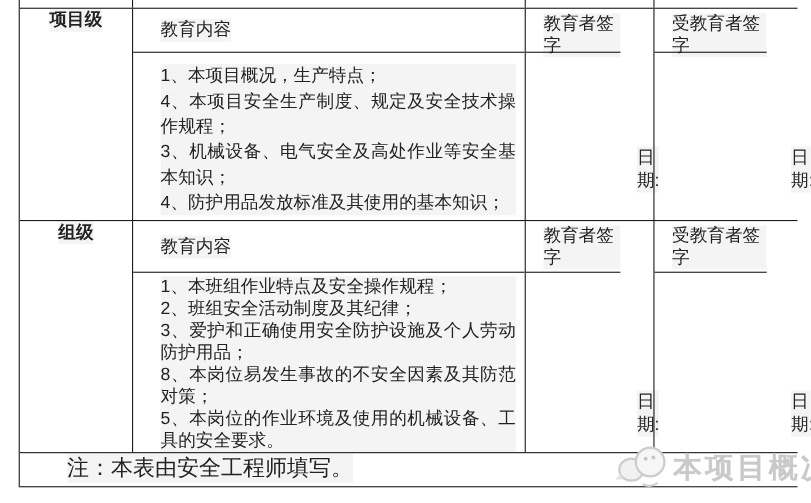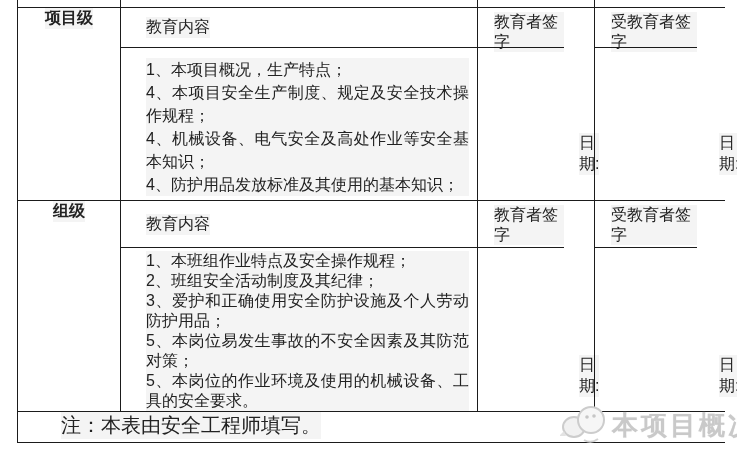--- a/index.html
+++ b/index.html
@@ -95,21 +95,21 @@
       <div class="colA label-cell">
         <span class="sc">项目级</span>
       </div>
       <div class="colB">
         <div class="hdr hdr-content">
           <span class="sc">教育内容</span>
         </div>
         <div class="content">
           <div class="line sc">1、本项目概况，生产特点；</div>
           <div class="line sc">4、本项目安全生产制度、规定及安全技术操作规程；</div>
-          <div class="line sc">4、机械设备、电气安全及高处作业等安全基本知识；</div>
+          <div class="line sc">3、机械设备、电气安全及高处作业等安全基本知识；</div>
           <div class="line sc">4、防护用品发放标准及其使用的基本知识；</div>
         </div>
       </div>
       <div class="colC">
         <div class="hdr hdr-sign">
           <span class="wrapbox wrap-c sc">教育者签字</span>
         </div>
         <div class="datecell">
           <span class="sc">日期:</span>
         </div>
@@ -129,21 +129,21 @@
         <span class="sc">组级</span>
       </div>
       <div class="colB">
         <div class="hdr hdr-content">
           <span class="sc">教育内容</span>
         </div>
         <div class="content">
           <div class="line sc">1、本班组作业特点及安全操作规程；</div>
           <div class="line sc">2、班组安全活动制度及其纪律；</div>
           <div class="line sc">3、爱护和正确使用安全防护设施及个人劳动防护用品；</div>
-          <div class="line sc">5、本岗位易发生事故的不安全因素及其防范对策；</div>
+          <div class="line sc">8、本岗位易发生事故的不安全因素及其防范对策；</div>
           <div class="line sc">5、本岗位的作业环境及使用的机械设备、工具的安全要求。</div>
         </div>
       </div>
       <div class="colC">
         <div class="hdr hdr-sign">
           <span class="wrapbox wrap-c sc">教育者签字</span>
         </div>
         <div class="datecell">
           <span class="sc">日期:</span>
         </div>

